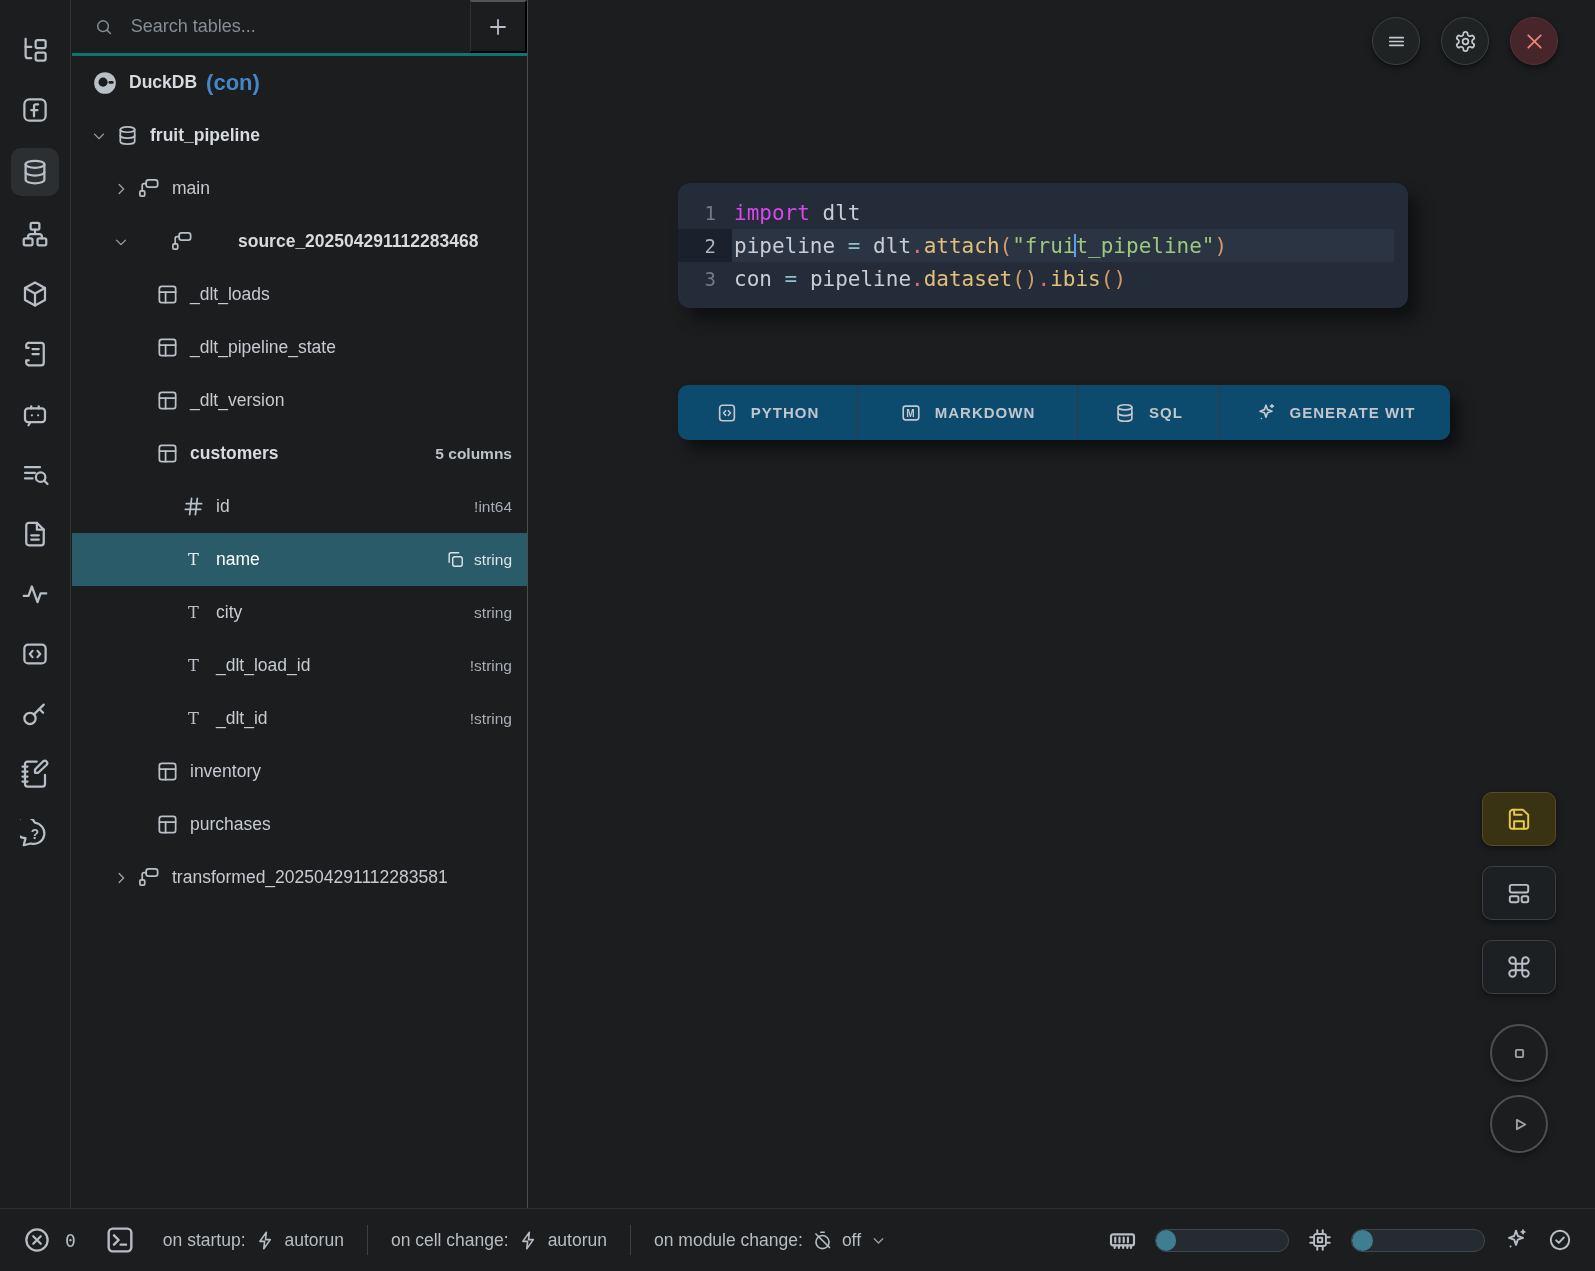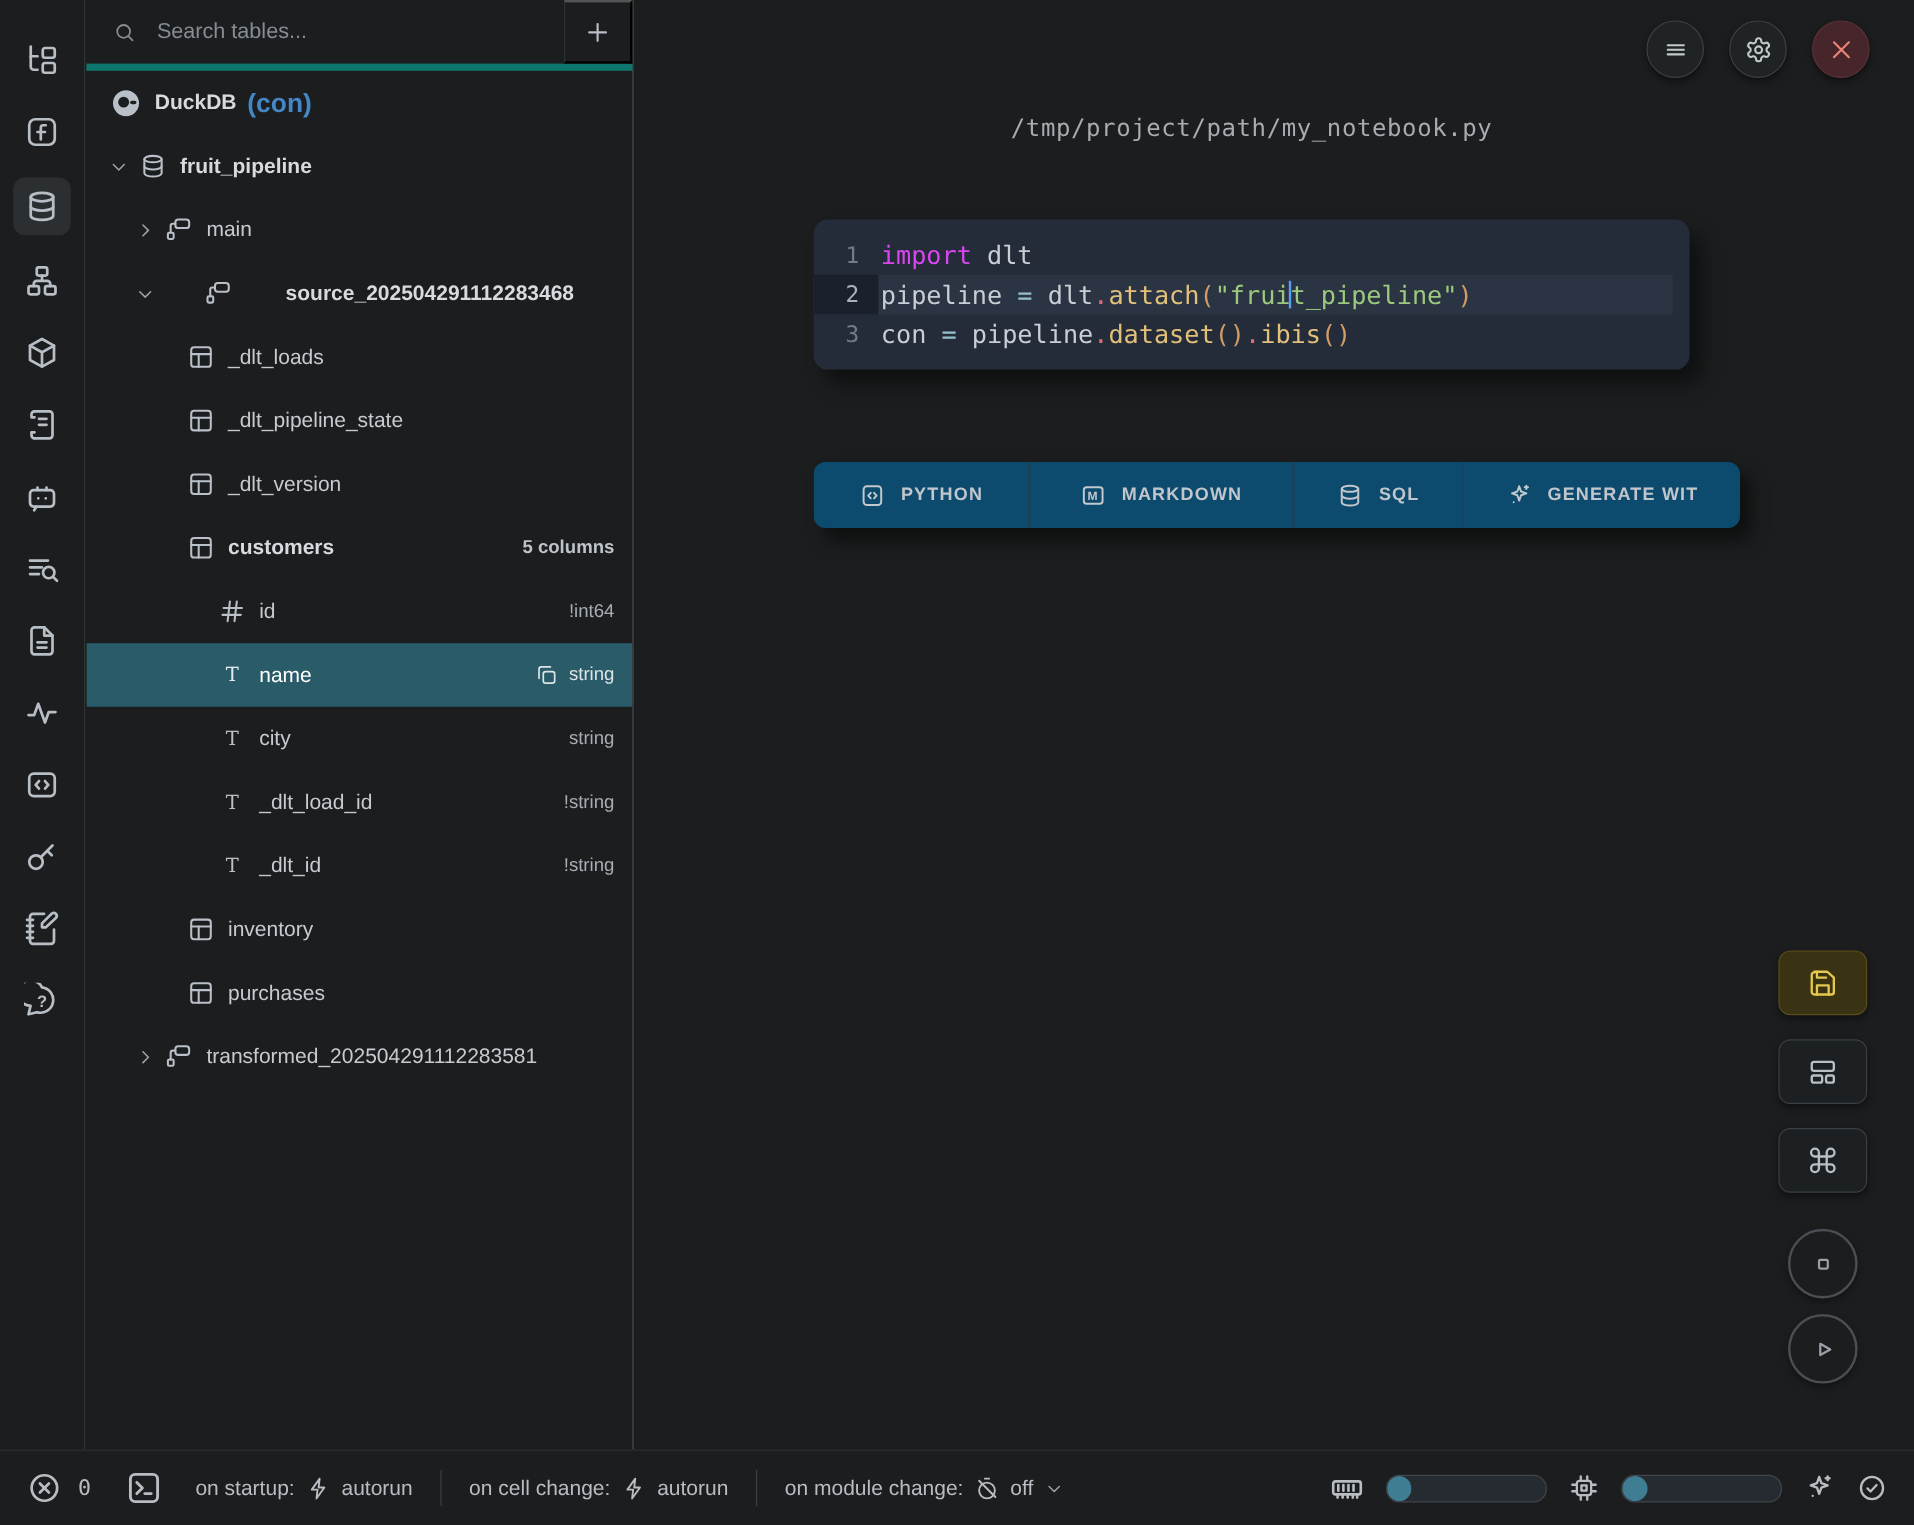--- a/index.html
+++ b/index.html
@@ -15,21 +15,21 @@
   .rail-item .icon{width:30px;height:30px}
   .rail-item.active{background:#2b2f31;height:48px}
 
   
   .sidebar{position:absolute;left:72px;top:0;width:456px;bottom:63px;border-right:1px solid #4a4f4c;
            background:#1b1d1e;display:flex;flex-direction:column;box-sizing:border-box}
   .sb-header{height:82px;flex:none;display:flex;align-items:center;justify-content:space-between;
              border-bottom:1px solid #2c3134;padding:0 28px 0 22px}
   .sb-title{font-size:18px;font-weight:bold;letter-spacing:.8px;color:#dcdfe3}
   .sb-close{width:25px;height:25px;color:#c6cbd0;cursor:pointer}
-  .sb-search{height:53px;flex:none;border-bottom:6px solid #0f766e;display:flex;align-items:stretch}
+  .sb-search{height:53px;flex:none;border-bottom:3px solid #0f766e;display:flex;align-items:stretch}
   .search-box{flex:1;display:flex;align-items:center;gap:15px;padding-left:22px}
   .search-box .icon{width:22px;height:22px;color:#868d94}
   .search-box input{background:transparent;border:none;outline:none;color:#c9ced4;font-size:18px;font-family:inherit;width:100%}
   .search-box input::placeholder{color:#868d94}
   .add-btn{width:57px;flex:none;border-left:1px solid #2c3134;display:flex;align-items:center;justify-content:center;color:#b9bfc6;cursor:pointer;background:transparent}
   .add-btn .icon{width:24px;height:24px}
   .tree{flex:1;overflow:hidden}
   .tree-row{height:53px;display:flex;align-items:center;padding-right:15px;font-size:17.5px;color:#c6cbd1;cursor:pointer;box-sizing:border-box}
   .chev{width:18px;height:18px;margin-right:8px;color:#9aa1a8;flex:none;cursor:pointer}
   .t-ic{width:23px;height:23px;margin-right:11px;color:#b9c0c7;flex:none}
@@ -476,21 +476,20 @@
         </button>
         <button class="circle-btn danger">
           <span class="icon">
             <svg viewBox="0 0 24 24" fill="none" stroke="currentColor" stroke-width="1.8" stroke-linecap="round" stroke-linejoin="round">
               <path d="M5.5 5.5l13 13M18.5 5.5l-13 13"></path>
             </svg>
           </span>
         </button>
       </div>
 
-    <div class="doc-path">/tmp/project/path/my_notebook.py</div>
 
     <div class="cell">
       <div id="code-lines">
           <div class="code-line">
             <span class="gutter">1</span>
             <span class="line-text"><span class="tk-kw">import </span><span class="tk-id">dlt</span></span>
           </div>
           <div class="code-line active">
             <span class="gutter">2</span>
             <span class="line-text"><span class="tk-id">pipeline </span><span class="tk-op">= </span><span class="tk-id">dlt</span><span class="tk-dot">.</span><span class="tk-fn">attach</span><span class="tk-par">(</span><span class="tk-str">"frui</span><span class="cursor"></span><span class="tk-str">t_pipeline"</span><span class="tk-par">)</span></span>

